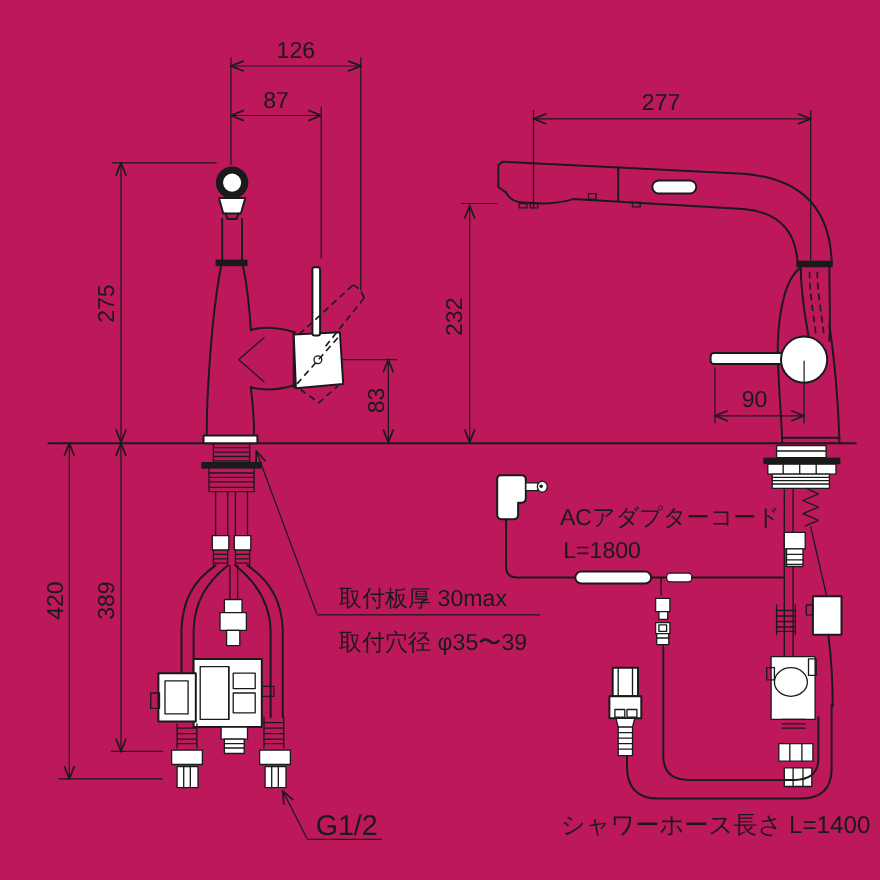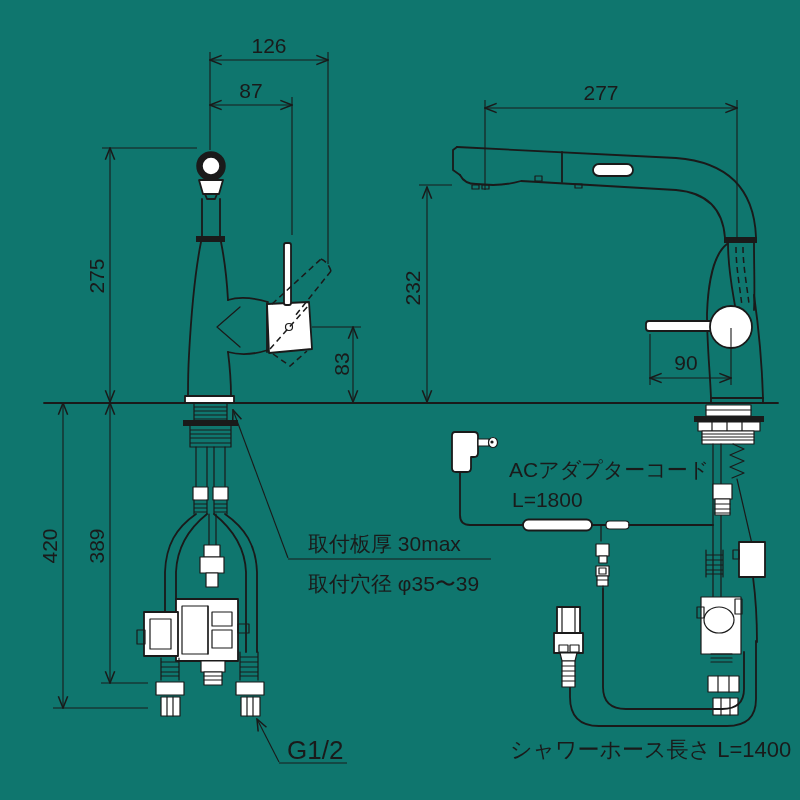--- a/index.html
+++ b/index.html
@@ -1,16 +1,16 @@
 <!DOCTYPE html>
 <html><head>
 <meta charset="utf-8">
 <style>
   html,body{margin:0;padding:0;background:#fff;}
-  .stage{position:relative;width:800px;height:800px;background:#0f766e;overflow:hidden;}
+  .stage{position:relative;width:800px;height:800px;background:#be185d;overflow:hidden;}
   svg{display:block;}
   .ln{fill:none;stroke:#1a1a1a;stroke-width:1.8;stroke-linecap:round;stroke-linejoin:round;}
   .fn{fill:none;stroke:#1a1a1a;stroke-width:1.2;stroke-linecap:round;stroke-linejoin:round;}
   .wh{fill:#ffffff;stroke:#1a1a1a;stroke-width:1.8;stroke-linejoin:round;}
   .whf{fill:#ffffff;stroke:#1a1a1a;stroke-width:1.2;stroke-linejoin:round;}
   .blk{fill:#1a1a1a;stroke:none;}
   .dsh{fill:none;stroke:#1a1a1a;stroke-width:1.5;stroke-dasharray:6 4;}
   .dim{fill:none;stroke:#1a1a1a;stroke-width:1.1;}
   text{fill:#1a1a1a;font-family:"Liberation Sans","DejaVu Sans",sans-serif;}
   .dimtxt{font-size:21px;}

